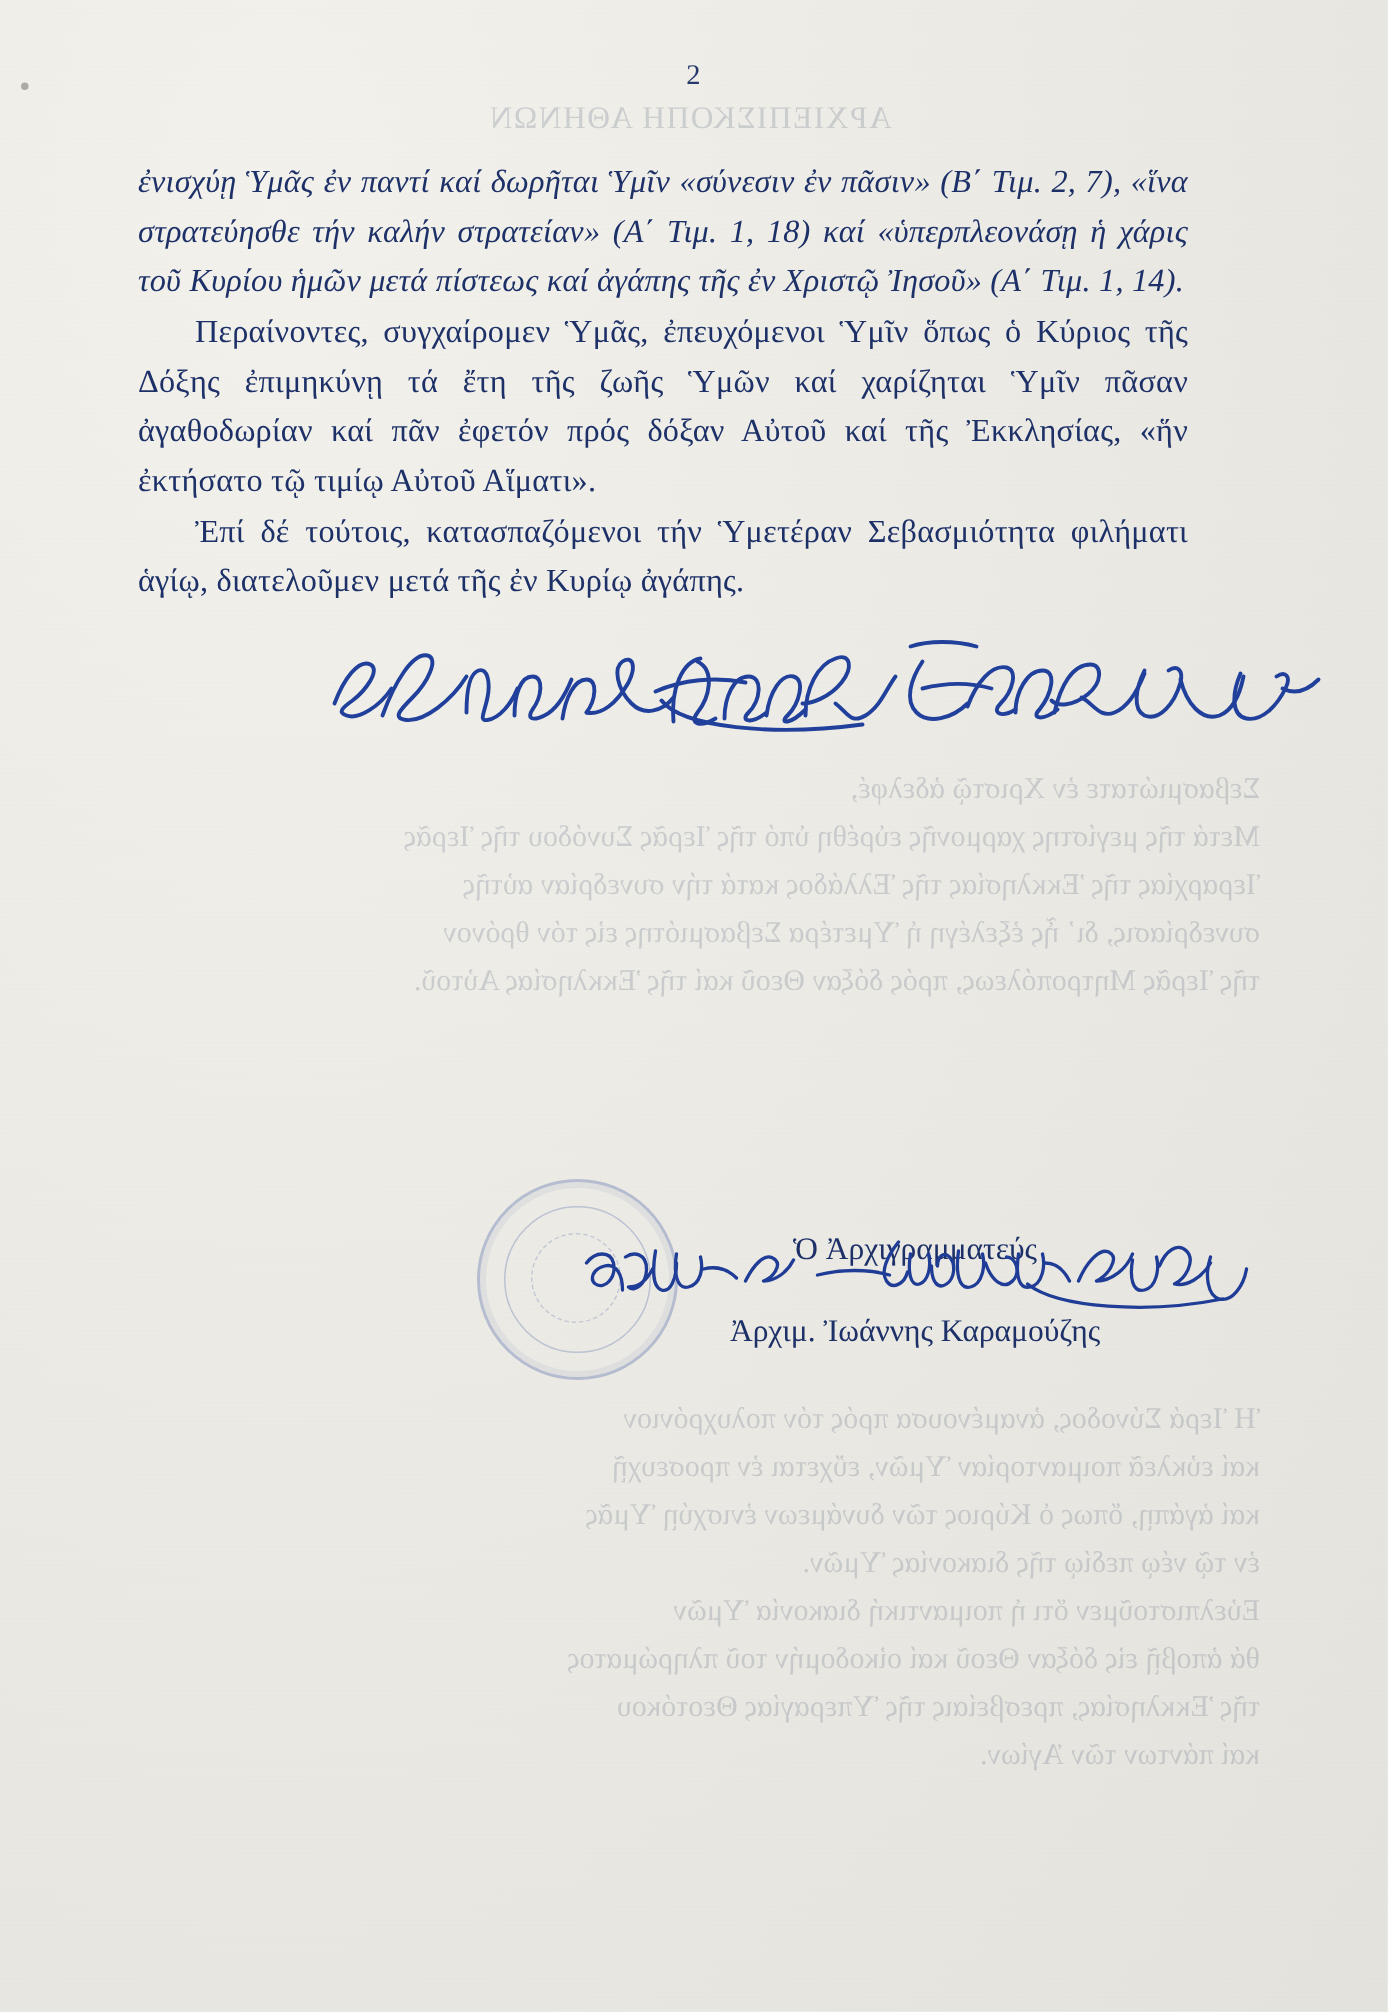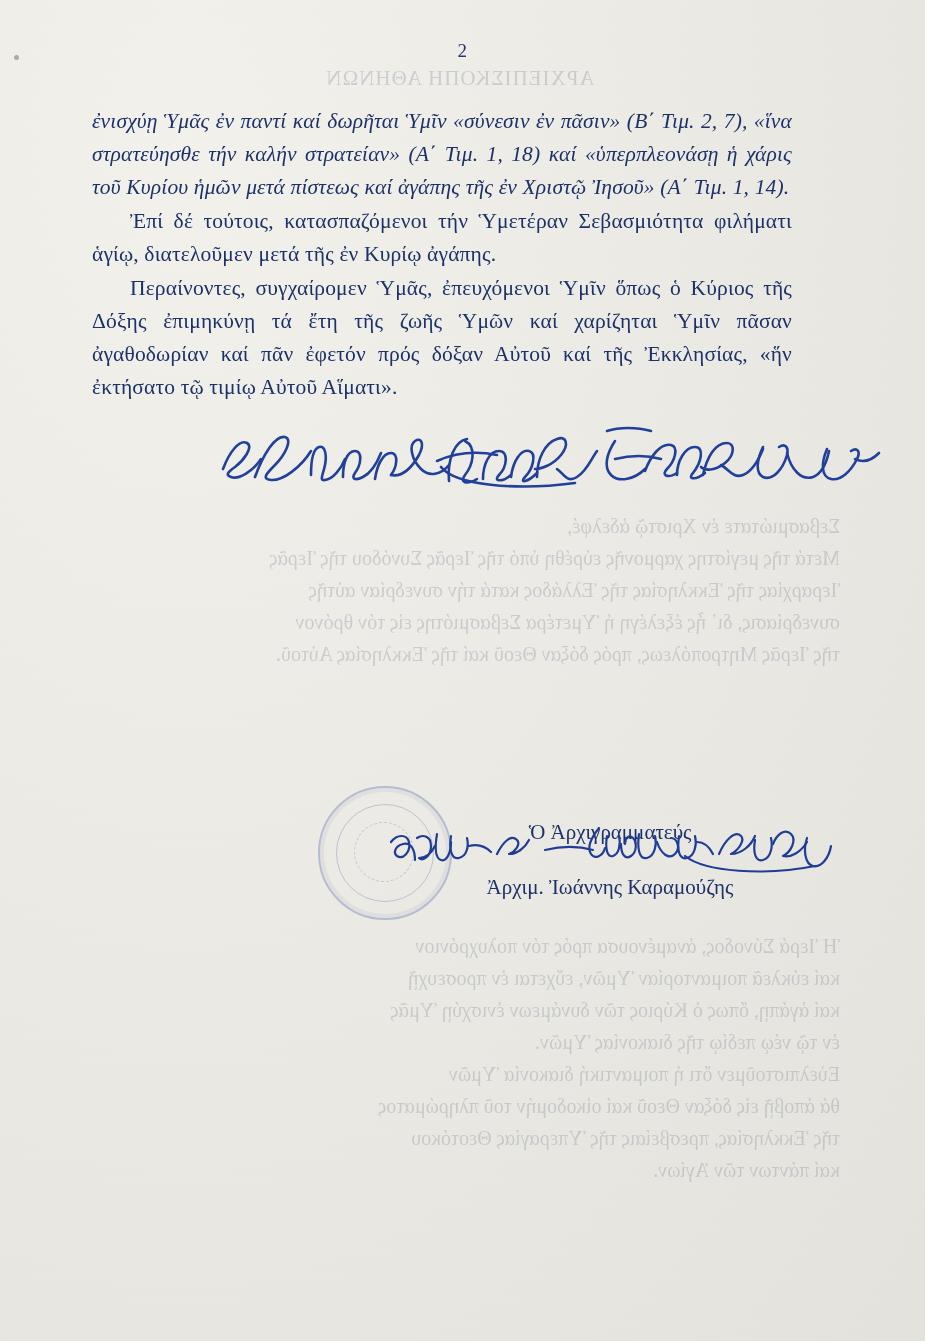--- a/index.html
+++ b/index.html
@@ -192,22 +192,22 @@
     <span class="st-line">Εὐελπιστοῦμεν ὅτι ἡ ποιμαντική διακονία Ὑμῶν</span>
     <span class="st-line">θά ἀποβῇ εἰς δόξαν Θεοῦ καί οἰκοδομήν τοῦ πληρώματος</span>
     <span class="st-line">τῆς Ἐκκλησίας, πρεσβείαις τῆς Ὑπεραγίας Θεοτόκου</span>
     <span class="st-line">καί πάντων τῶν Ἁγίων.</span>
   </div>
 
   <div class="page-number">2</div>
 
   <div class="content">
     <p class="body it">ἐνισχύῃ Ὑμᾶς ἐν παντί καί δωρῆται Ὑμῖν «σύνεσιν ἐν πᾶσιν» (Β΄ Τιμ. 2, 7), «ἵνα στρατεύησθε τήν καλήν στρατείαν» (Α΄ Τιμ. 1, 18) καί «ὑπερπλεονάσῃ ἡ χάρις τοῦ Κυρίου ἡμῶν μετά πίστεως καί ἀγάπης τῆς ἐν Χριστῷ Ἰησοῦ» (Α΄ Τιμ. 1, 14).</p>
+    <p class="body indent">Περαίνοντες, συγχαίρομεν Ὑμᾶς, ἐπευχόμενοι Ὑμῖν ὅπως ὁ Κύριος τῆς Δόξης ἐπιμηκύνῃ τά ἔτη τῆς ζωῆς Ὑμῶν καί χαρίζηται Ὑμῖν πᾶσαν ἀγαθοδωρίαν καί πᾶν ἐφετόν πρός δόξαν Αὐτοῦ καί τῆς Ἐκκλησίας, «ἥν ἐκτήσατο τῷ τιμίῳ Αὐτοῦ Αἵματι».</p>
     <p class="body indent">Ἐπί δέ τούτοις, κατασπαζόμενοι τήν Ὑμετέραν Σεβασμιότητα φιλήματι ἁγίῳ, διατελοῦμεν μετά τῆς ἐν Κυρίῳ ἀγάπης.</p>
-    <p class="body indent">Περαίνοντες, συγχαίρομεν Ὑμᾶς, ἐπευχόμενοι Ὑμῖν ὅπως ὁ Κύριος τῆς Δόξης ἐπιμηκύνῃ τά ἔτη τῆς ζωῆς Ὑμῶν καί χαρίζηται Ὑμῖν πᾶσαν ἀγαθοδωρίαν καί πᾶν ἐφετόν πρός δόξαν Αὐτοῦ καί τῆς Ἐκκλησίας, «ἥν ἐκτήσατο τῷ τιμίῳ Αὐτοῦ Αἵματι».</p>
   </div>
 
   <div class="signature-president" title="">
     <svg width="670" height="70" viewBox="0 0 670 70" fill="none" xmlns="http://www.w3.org/2000/svg" aria-hidden="true">
       <g stroke="#20409b" stroke-width="2.6" stroke-linecap="round" stroke-linejoin="round" fill="none">
         <path d="M8 44 C14 28, 24 14, 32 18 C39 22, 28 36, 20 42 C13 47, 10 50, 16 52 C24 55, 38 46, 46 34"></path>
         <path d="M40 52 C48 30, 60 10, 70 12 C78 14, 70 30, 60 40 C52 48, 46 54, 56 55 C68 56, 86 42, 96 26"></path>
         <path d="M96 50 C96 36, 98 24, 104 22 C110 20, 112 30, 110 40 C108 50, 104 56, 110 55 C118 54, 126 44, 130 34"></path>
         <path d="M128 52 C128 38, 132 26, 140 26 C148 26, 146 40, 140 48 C136 54, 140 56, 148 52 C156 48, 162 38, 166 28"></path>
         <path d="M160 54 C162 40, 168 28, 176 28 C184 28, 182 42, 176 50"></path>

